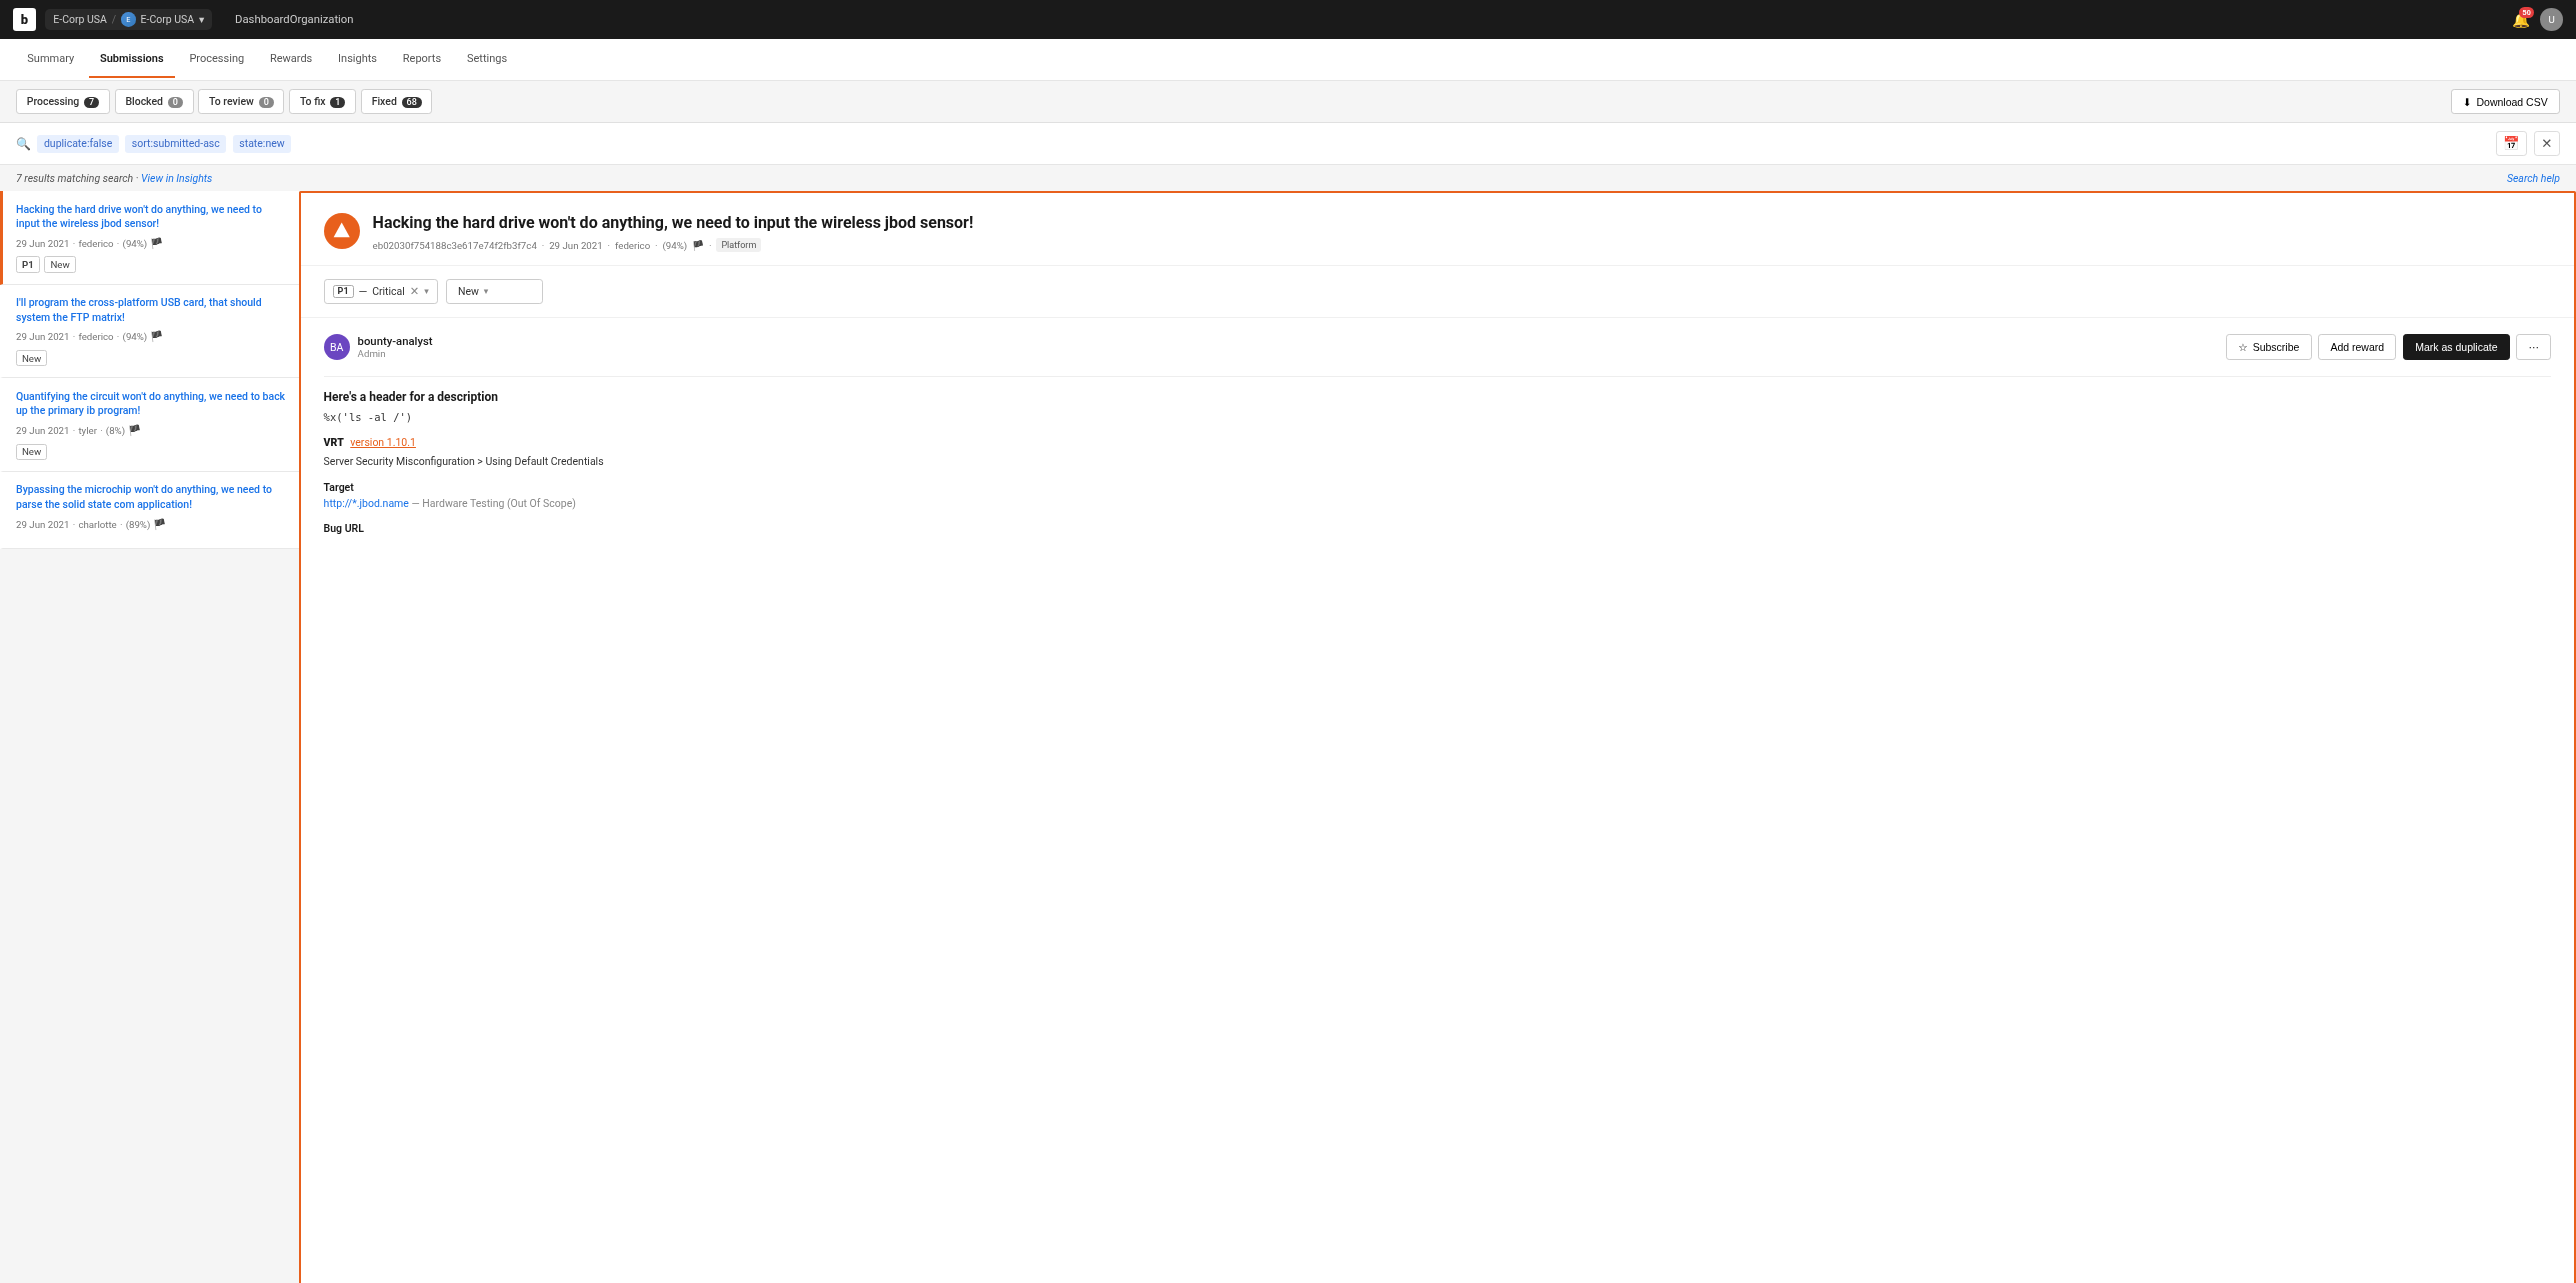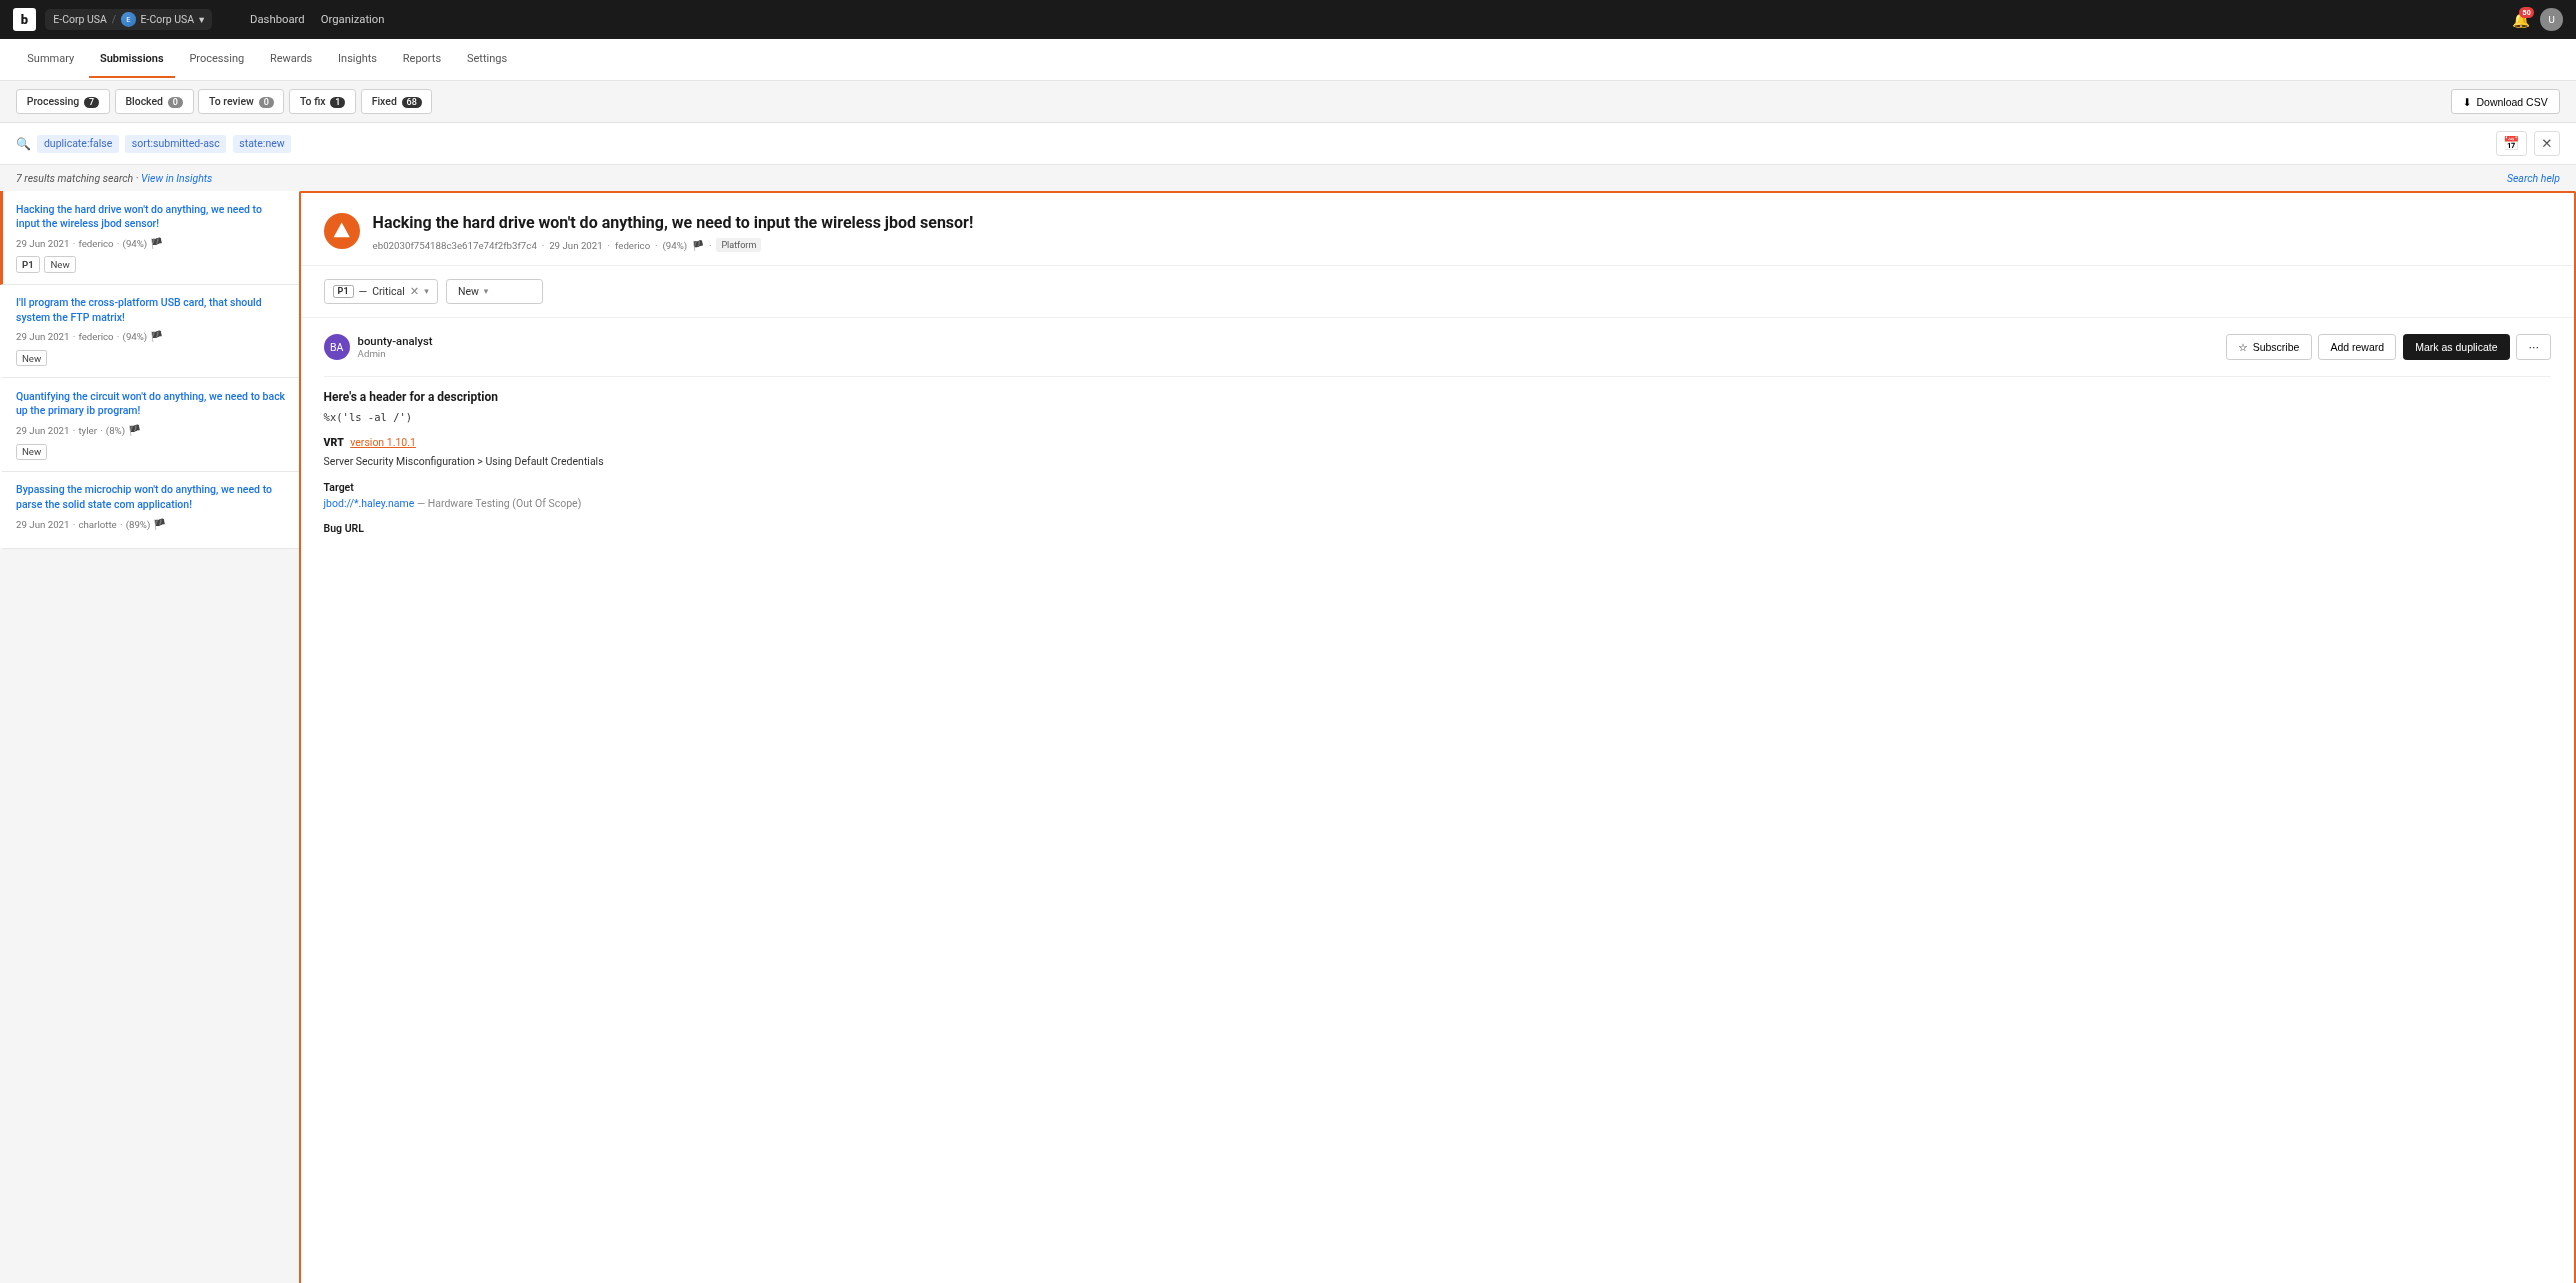--- a/index.html
+++ b/index.html
@@ -32,21 +32,21 @@
     }
     .breadcrumb-nav span { color: #ccc; font-size: 10.5px; }
     .breadcrumb-nav .sep { color: #666; }
     .breadcrumb-nav .org-icon {
       width: 14.6px; height: 14.6px; border-radius: 50%;
       background: linear-gradient(135deg, #4a90d9, #357abd);
       display: inline-flex; align-items: center; justify-content: center;
       font-size: 7.3px; color: #fff;
     }
     .chevron-icon { color: #888; font-size: 9px; }
-    .top-nav-links { display: flex; gap: 16px; margin-left: 28px; }
+    .top-nav-links { display: flex; margin-left: 13px; }
     .top-nav-links a { color: #ccc; text-decoration: none; font-size: 11.3px; }
     .top-nav-right { margin-left: auto; display: flex; align-items: center; gap: 9.7px; }
     .notif-btn {
       position: relative;
       background: none; border: none; cursor: pointer;
       color: #ccc; font-size: 14.6px;
     }
     .notif-badge {
       position: absolute; top: -3.2px; right: -3.2px;
       background: #e53e3e; color: #fff;
@@ -598,21 +598,21 @@
       <div class="description-code">%x('ls -al /')</div>
 
       <div class="vrt-row">
         <span class="vrt-logo">VRT</span>
         <a href="#" class="vrt-version">version 1.10.1</a>
       </div>
       <div class="vrt-description">Server Security Misconfiguration &gt; Using Default Credentials</div>
 
       <div class="field-label">Target</div>
       <div class="field-value">
-        <a href="#">jbod://*.haley.name</a>
+        <a href="#">http://*.jbod.name</a>
         <span class="out-of-scope"> — <span>Hardware Testing (Out Of Scope)</span></span>
       </div>
 
       <div class="field-label">Bug URL</div>
 
     </div>
 
   </div>
 
 </div>

